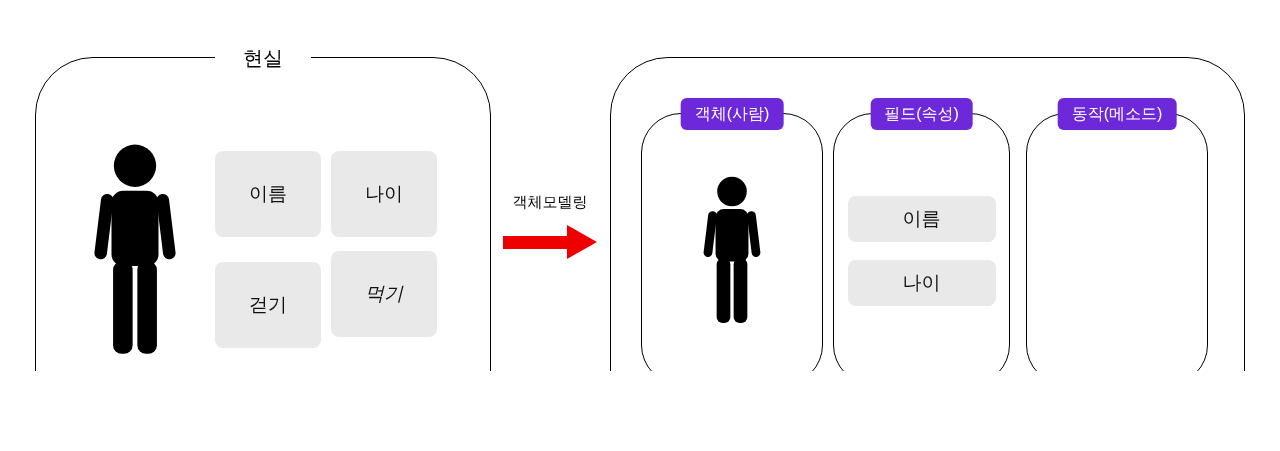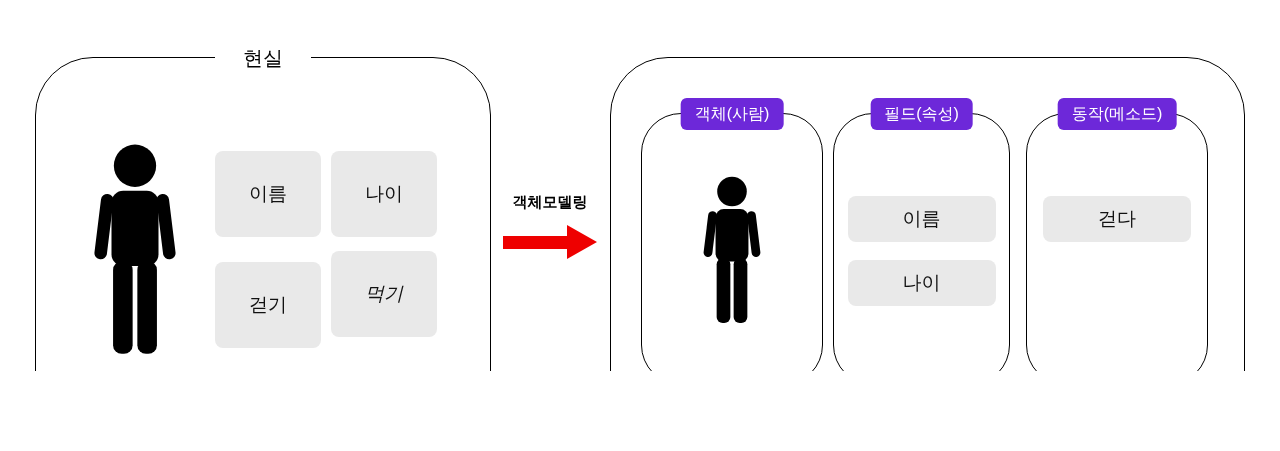--- a/index.html
+++ b/index.html
@@ -29,21 +29,21 @@
   .pos-age  { left:295px; top:93px; }
   .pos-walk { left:179px; top:193px;margin-top:11px; }
   .pos-eat  { left:295px; top:193px;font-style:italic; }
 
   
   .person { fill:#000; }
   .person-lg { position:absolute; left:52px; top:84px; width:94px; height:212px; }
   .person-sm { width:66px; height:148px; }
 
   
-  .arrow-group { position:absolute; left:503px; top:193px; width:94px; text-align:center;font-weight:bold; }
+  .arrow-group { position:absolute; left:503px; top:193px; width:94px; text-align:center; }
   .arrow-label { display:block; font-size:15px; margin-bottom:13px; white-space:nowrap; }
   .arrow-svg { display:block; width:94px; height:34px; }
 
   
   .col { position:absolute; top:55px; height:272px; border:1.5px solid #000; border-radius:40px; background:#fff; }
   .col-object { left:30px;  width:182px; display:flex; align-items:center; justify-content:center; }
   .col-field  { left:222px; width:177px; }
   .col-method { left:415px; width:182px; }
 
   .badge {
@@ -109,18 +109,17 @@
       <span class="badge">필드(속성)</span>
       <div class="col-items">
         <div class="gbox gbox-sm">이름</div>
         <div class="gbox gbox-sm">나이</div>
       </div>
     </div>
 
     <div class="col col-method">
       <span class="badge">동작(메소드)</span>
       <div class="col-items">
-        <div class="gbox gbox-sm">걷다</div>
       </div>
     </div>
   </section>
 
 </div>
 
 </body></html>

